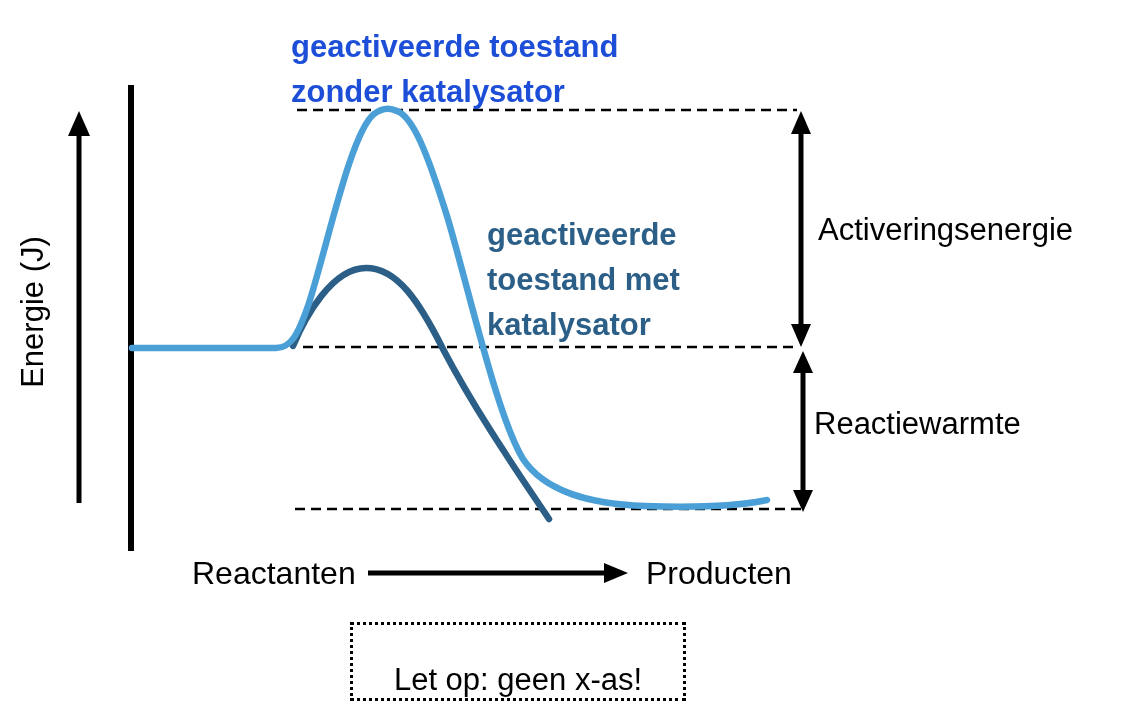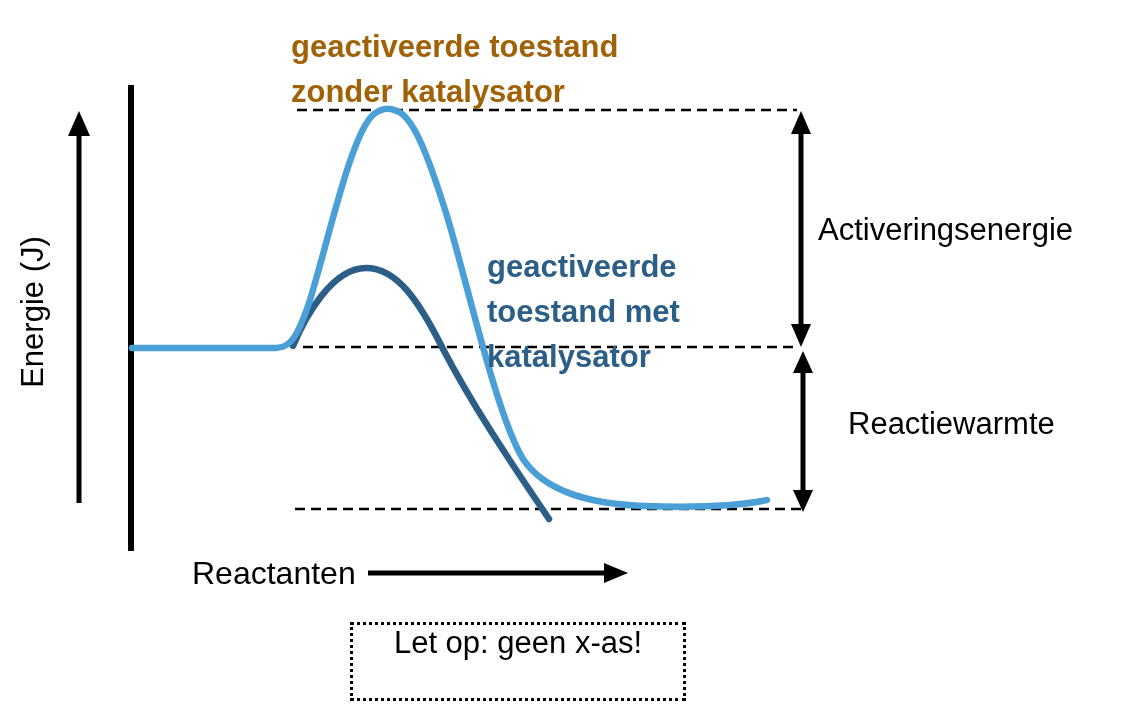--- a/index.html
+++ b/index.html
@@ -1,31 +1,31 @@
 <!DOCTYPE html>
 <html><head>
 <meta charset="utf-8">
 <style>
   html,body{margin:0;padding:0;background:#ffffff;}
   body{width:1130px;height:720px;font-family:"Liberation Sans",sans-serif;color:#000;}
   .canvas{position:relative;width:1130px;height:720px;overflow:hidden;background:#fff;}
   .canvas svg{position:absolute;left:0;top:0;}
   .lbl{position:absolute;white-space:pre-line;}
-  .lbl-blue{color:#a16207;font-weight:600;font-size:31px;line-height:45px;}
+  .lbl-blue{color:#1d4ed8;font-weight:600;font-size:31px;line-height:45px;}
   .lbl-darkblue{color:#2C5F87;font-weight:600;font-size:31px;line-height:45px;}
   .lbl-black{color:#000;font-size:31px;line-height:36px;text-align:center;}
   #lbl-zonder{left:291px;top:24px;}
-  #lbl-met{left:487px;top:212px;margin-top:32px;}
+  #lbl-met{left:487px;top:212px;}
   #lbl-energie{left:-49px;top:294px;width:164px;text-align:center;transform:rotate(-90deg);}
   #lbl-activering{left:818px;top:212px;}
-  #lbl-reactiewarmte{left:848px;top:406px;}
+  #lbl-reactiewarmte{left:814px;top:406px;}
   #lbl-reactanten{left:152px;top:555px;font-size:32px;margin-left:40px;}
   #lbl-producten{left:646px;top:555px;font-size:32px;}
   #note-box{position:absolute;left:350px;top:622px;width:330px;height:73px;
-    border:3px dotted #000;display:flex;align-items:flex-start;justify-content:center;
+    border:3px dotted #000;display:flex;align-items:flex-end;justify-content:center;
     font-size:31px;color:#000;}
 </style>
 </head>
 <body>
 
 <div class="canvas">
 
   <svg width="1130" height="720" viewBox="0 0 1130 720">
 
     <line x1="131" y1="85" x2="131" y2="551" stroke="#000" stroke-width="6"></line>
@@ -76,18 +76,19 @@
 katalysator</div>
 
   <div class="lbl lbl-black" id="lbl-energie">Energie (J)</div>
 
   <div class="lbl lbl-black" id="lbl-activering">Activeringsenergie</div>
 
   <div class="lbl lbl-black" id="lbl-reactiewarmte">Reactiewarmte</div>
 
   <div class="lbl lbl-black" id="lbl-reactanten">Reactanten</div>
 
+  <div class="lbl lbl-black" id="lbl-producten">Producten</div>
 
   <div id="note-box">
     <span>Let op: geen x-as!</span>
   </div>
 
 </div>
 
 </body></html>

